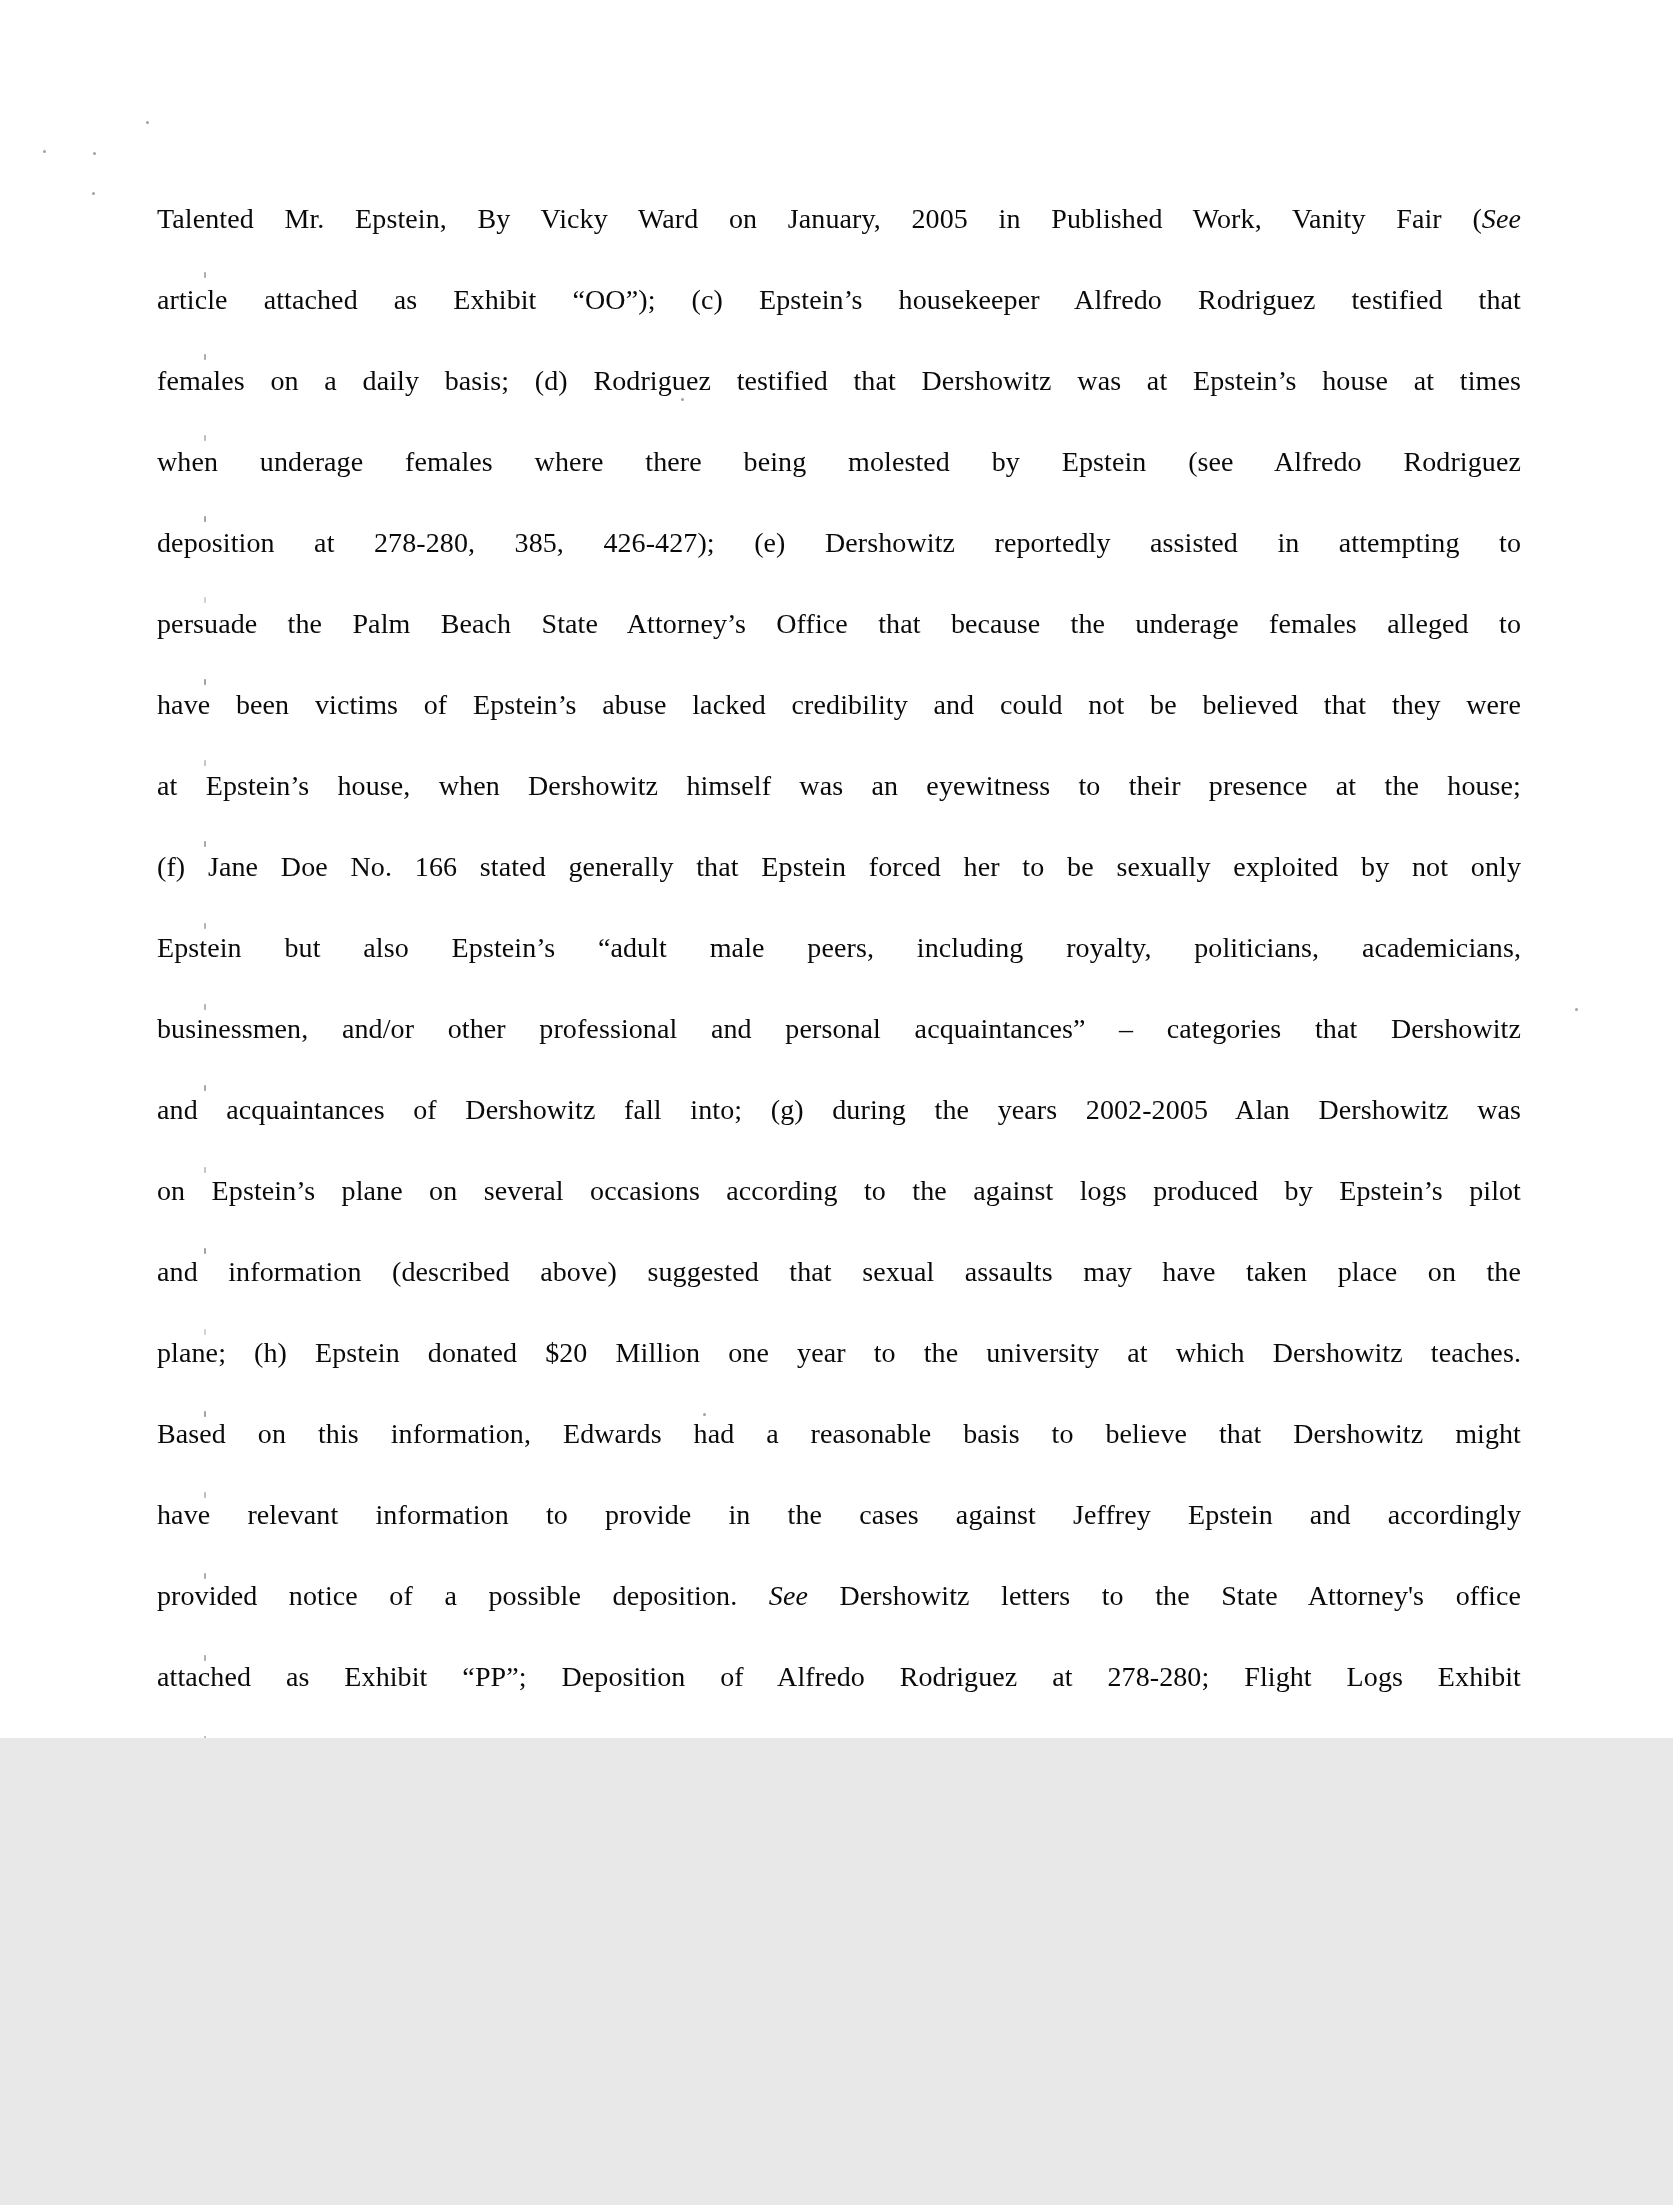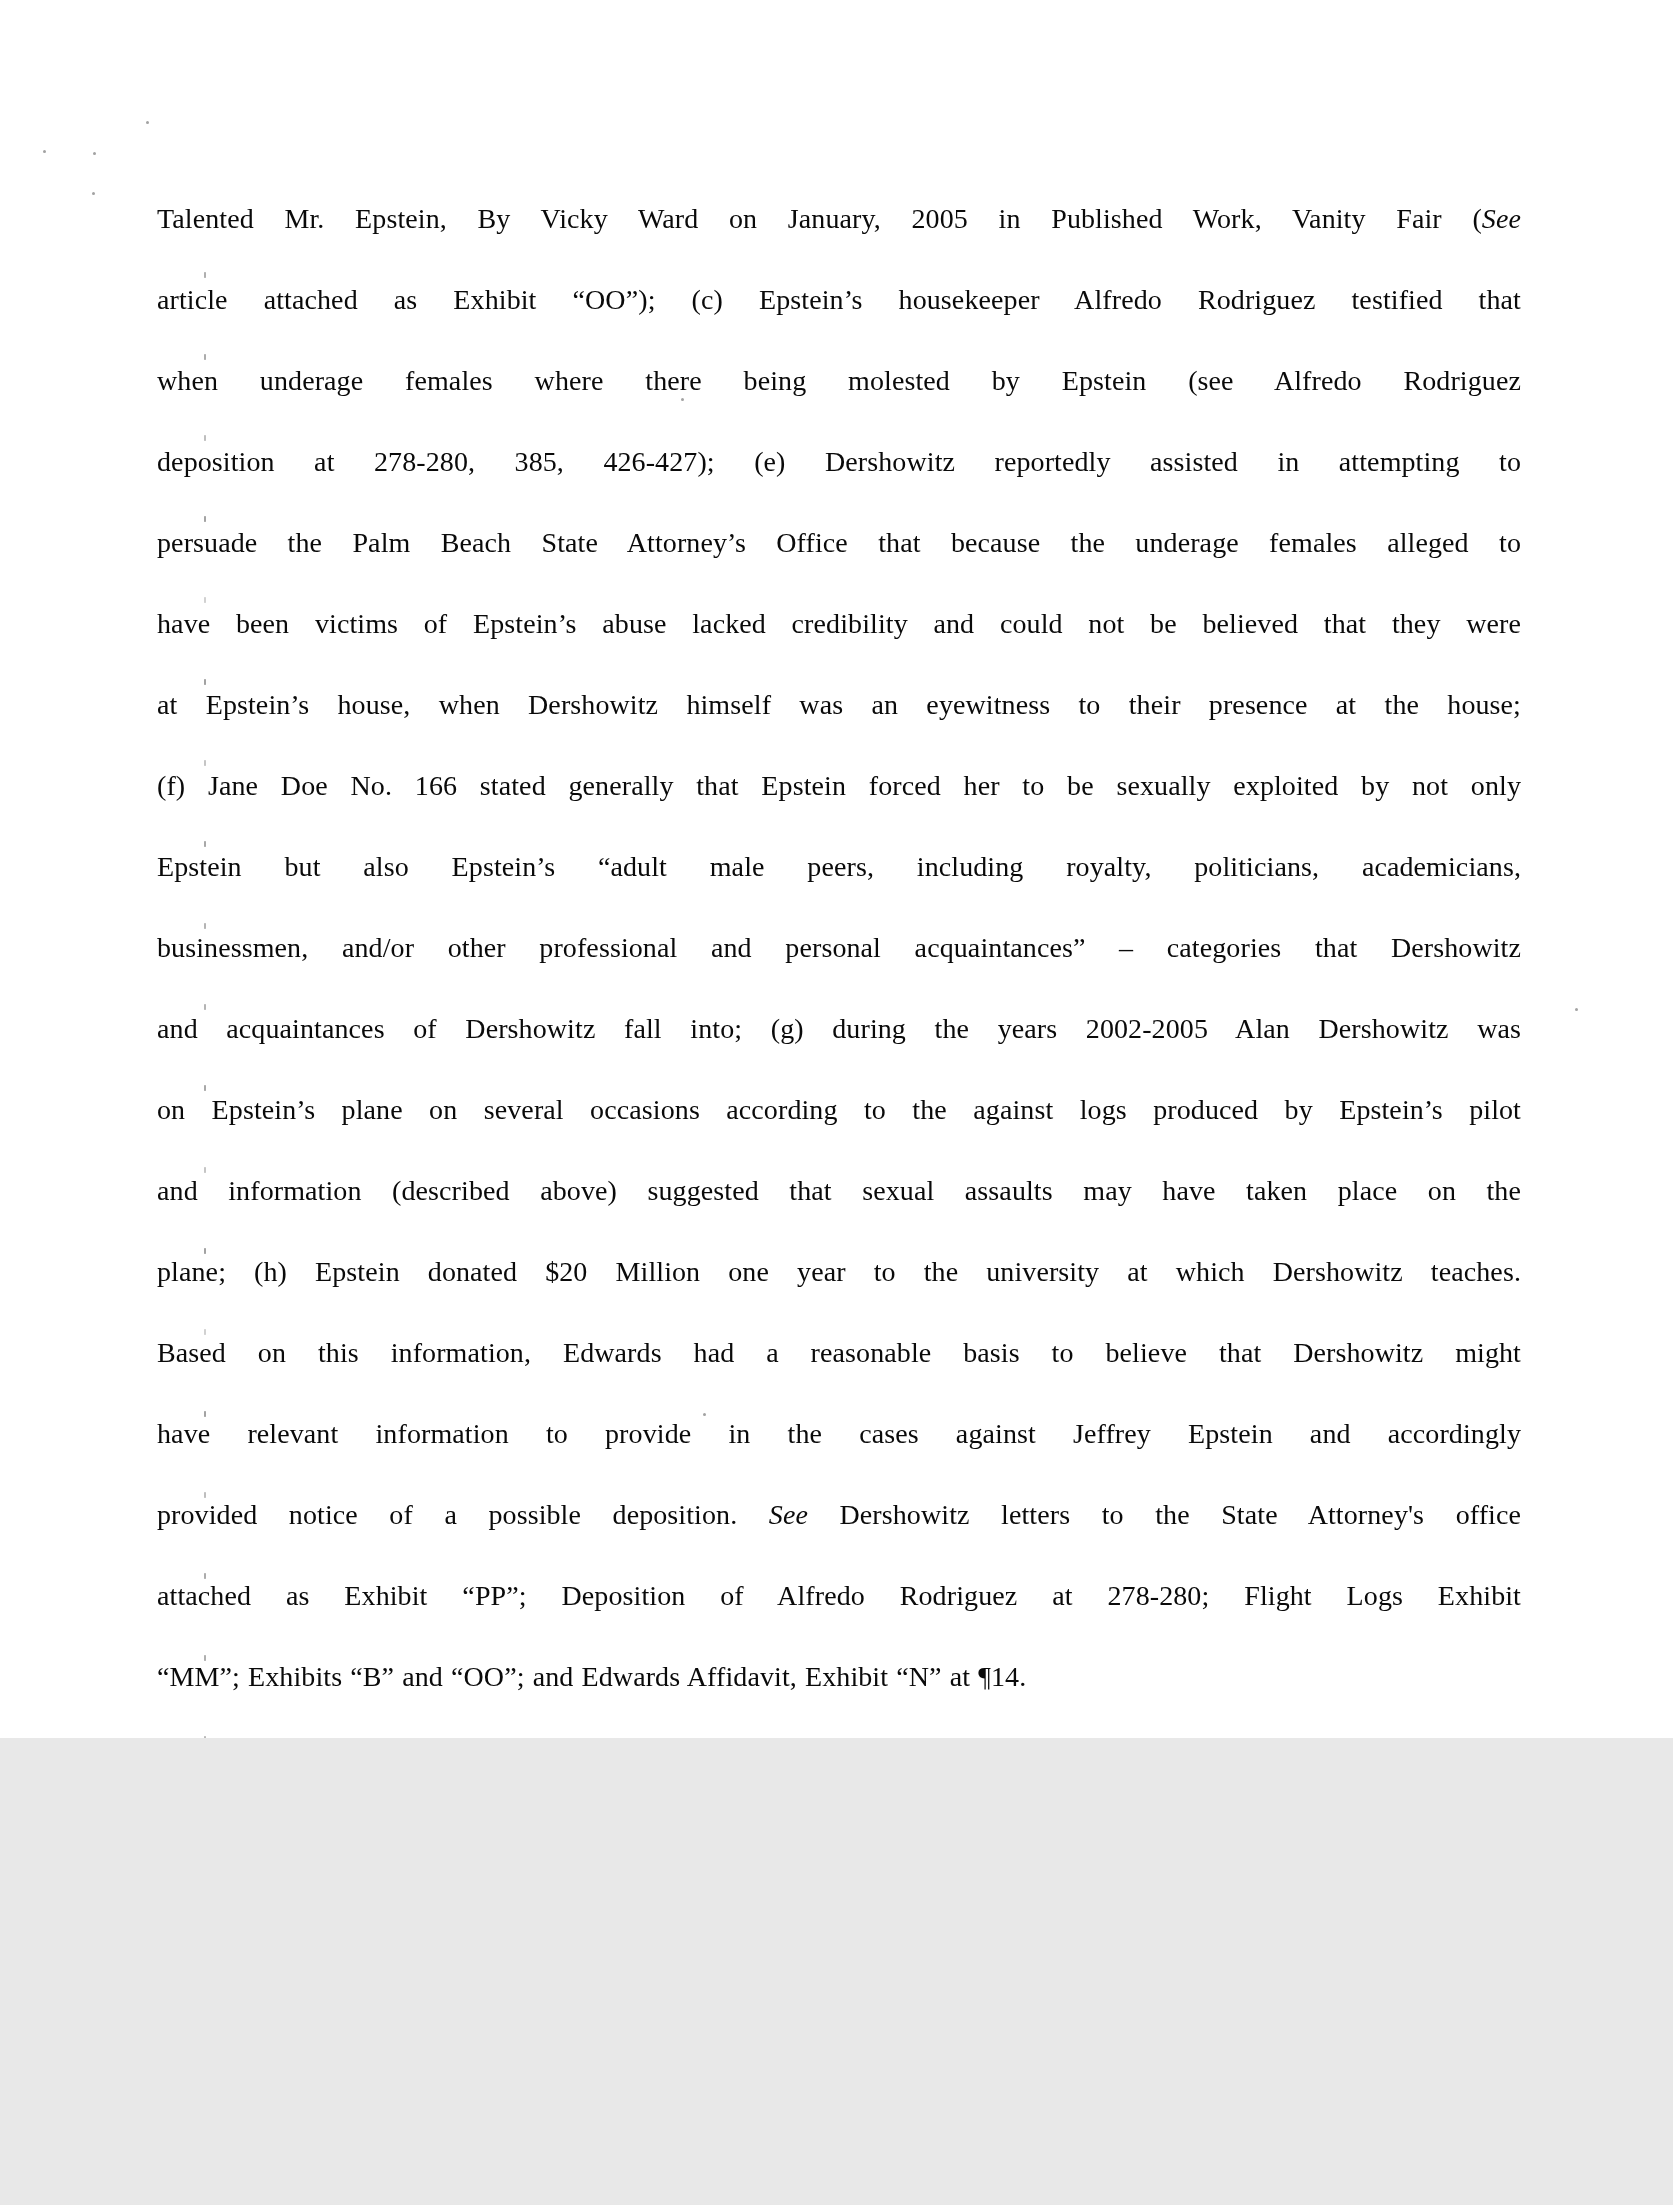--- a/index.html
+++ b/index.html
@@ -56,20 +56,21 @@
   .speck.dot { width: 3.4px; height: 3.4px; border-radius: 50%; }
   .speck.dash { width: 2.1px; height: 5.5px; }
 </style>
 </head>
 <body>
 
 <div class="page">
   <div class="text-block" id="lines">
       <div class="line"><span>Talented Mr. Epstein, By Vicky Ward on January, 2005 in Published Work, Vanity Fair (</span><em>See</em></div>
       <div class="line"><span>article attached as Exhibit “OO”); (c) Epstein’s housekeeper Alfredo Rodriguez testified that</span></div>
+      <div class="line"><span>females on a daily basis; (d) Rodriguez testified that Dershowitz was at Epstein’s house at times</span></div>
       <div class="line"><span>when underage females where there being molested by Epstein (see Alfredo Rodriguez</span></div>
       <div class="line"><span>deposition at 278-280, 385, 426-427); (e) Dershowitz reportedly assisted in attempting to</span></div>
       <div class="line"><span>persuade the Palm Beach State Attorney’s Office that because the underage females alleged to</span></div>
       <div class="line"><span>have been victims of Epstein’s abuse lacked credibility and could not be believed that they were</span></div>
       <div class="line"><span>at Epstein’s house, when Dershowitz himself was an eyewitness to their presence at the house;</span></div>
       <div class="line"><span>(f) Jane Doe No. 166 stated generally that Epstein forced her to be sexually exploited by not only</span></div>
       <div class="line"><span>Epstein but also Epstein’s “adult male peers, including royalty, politicians, academicians,</span></div>
       <div class="line"><span>businessmen, and/or other professional and personal acquaintances” – categories that Dershowitz</span></div>
       <div class="line"><span>and acquaintances of Dershowitz fall into; (g) during the years 2002-2005 Alan Dershowitz was</span></div>
       <div class="line"><span>on Epstein’s plane on several occasions according to the against logs produced by Epstein’s pilot</span></div>

